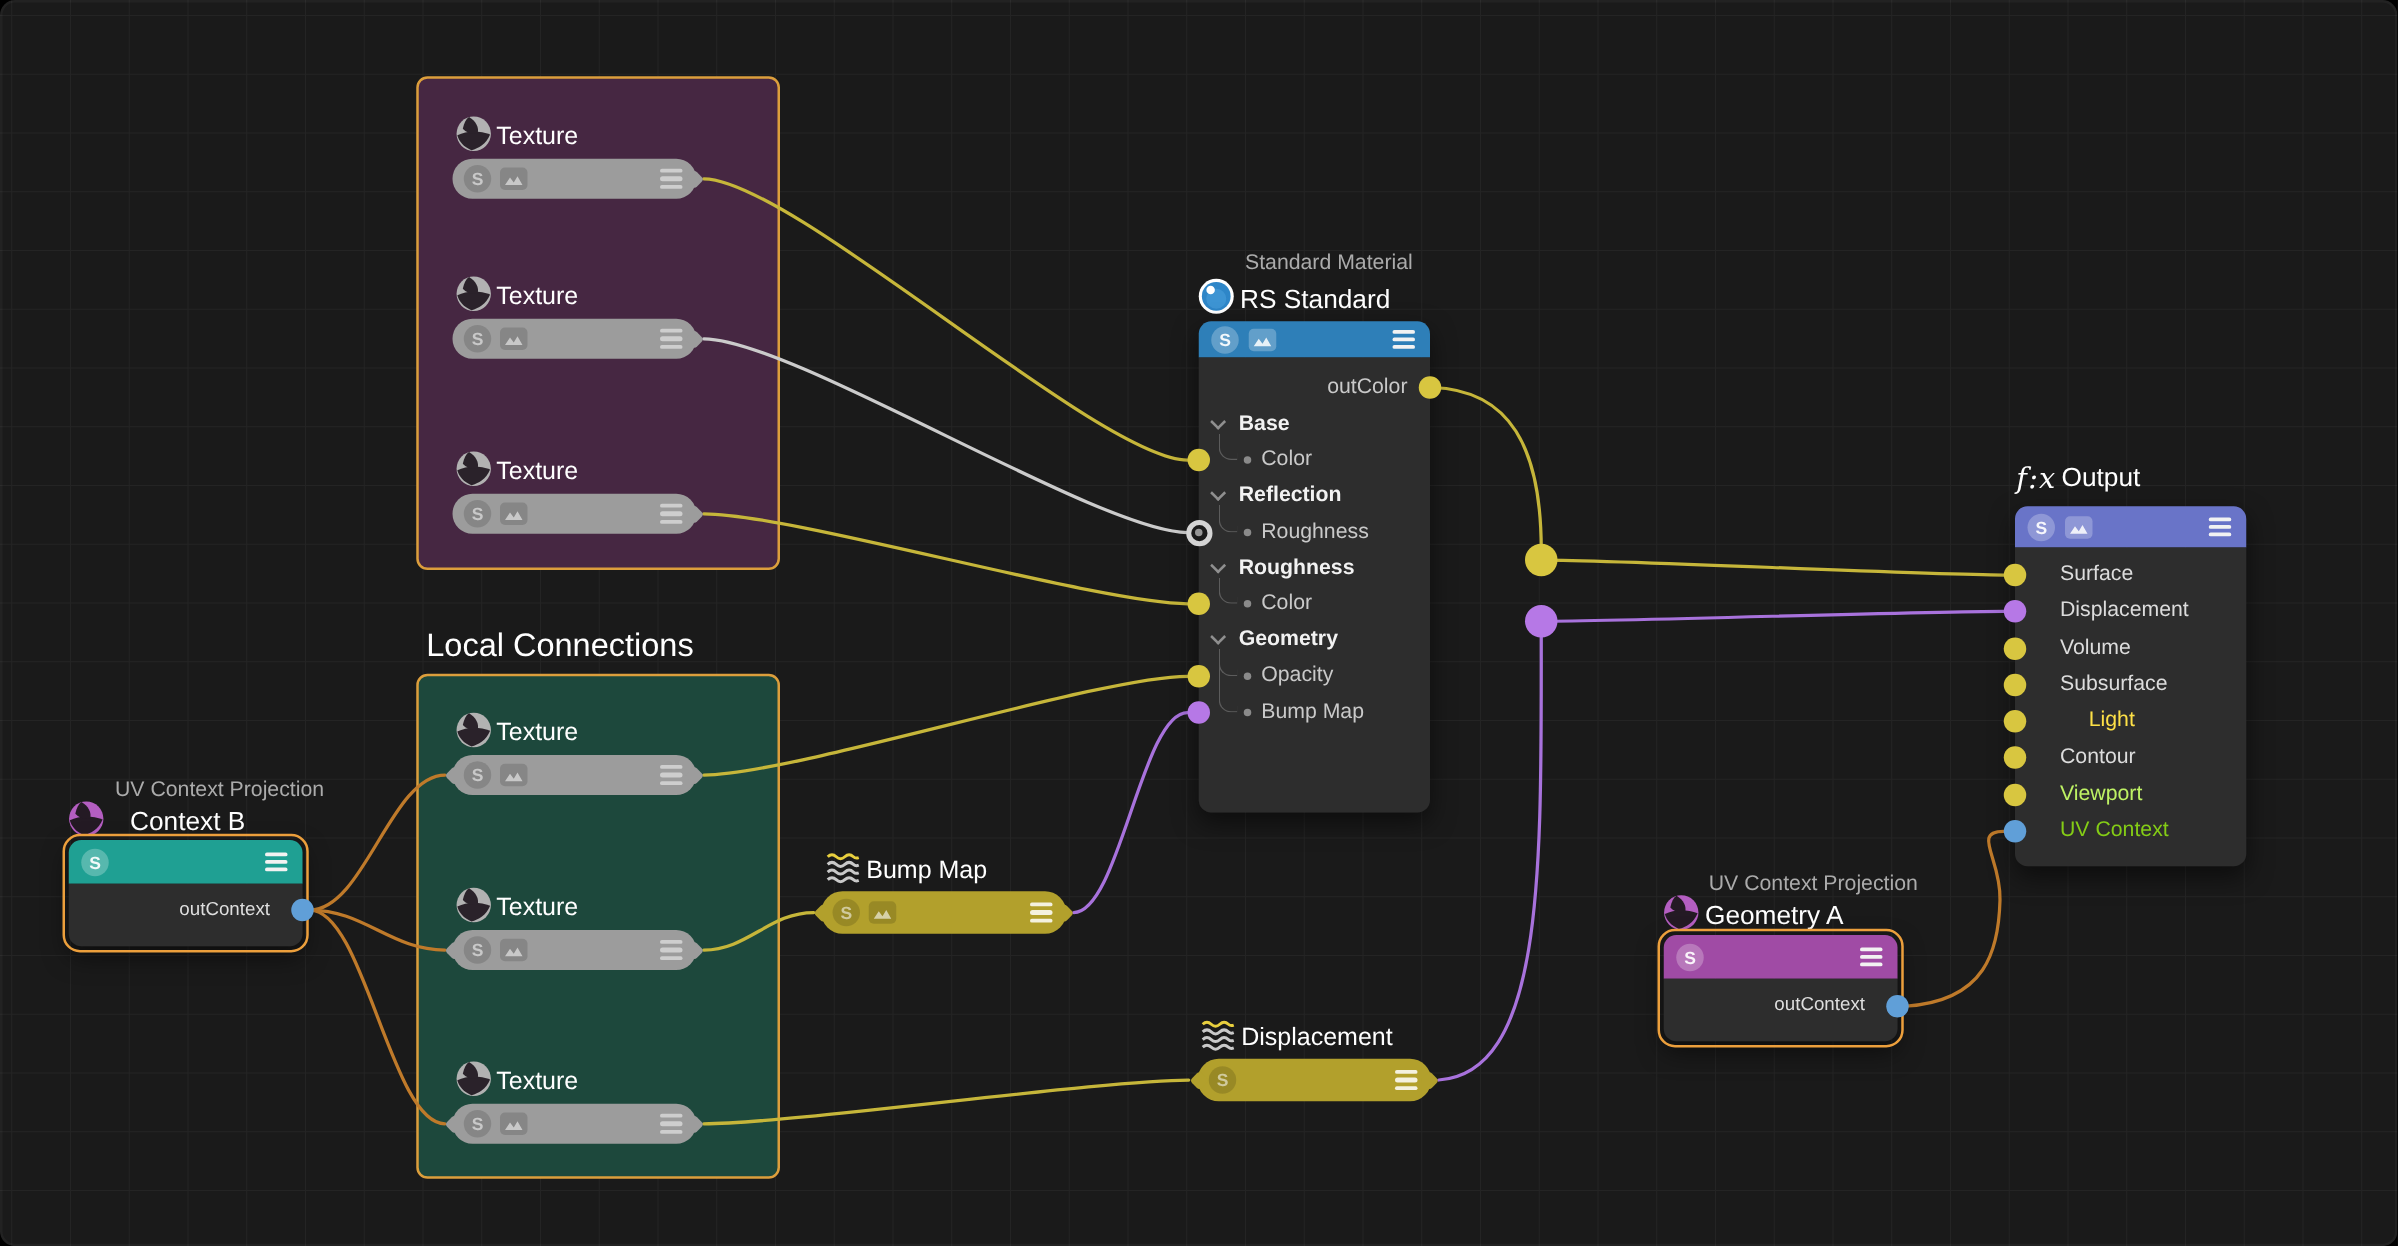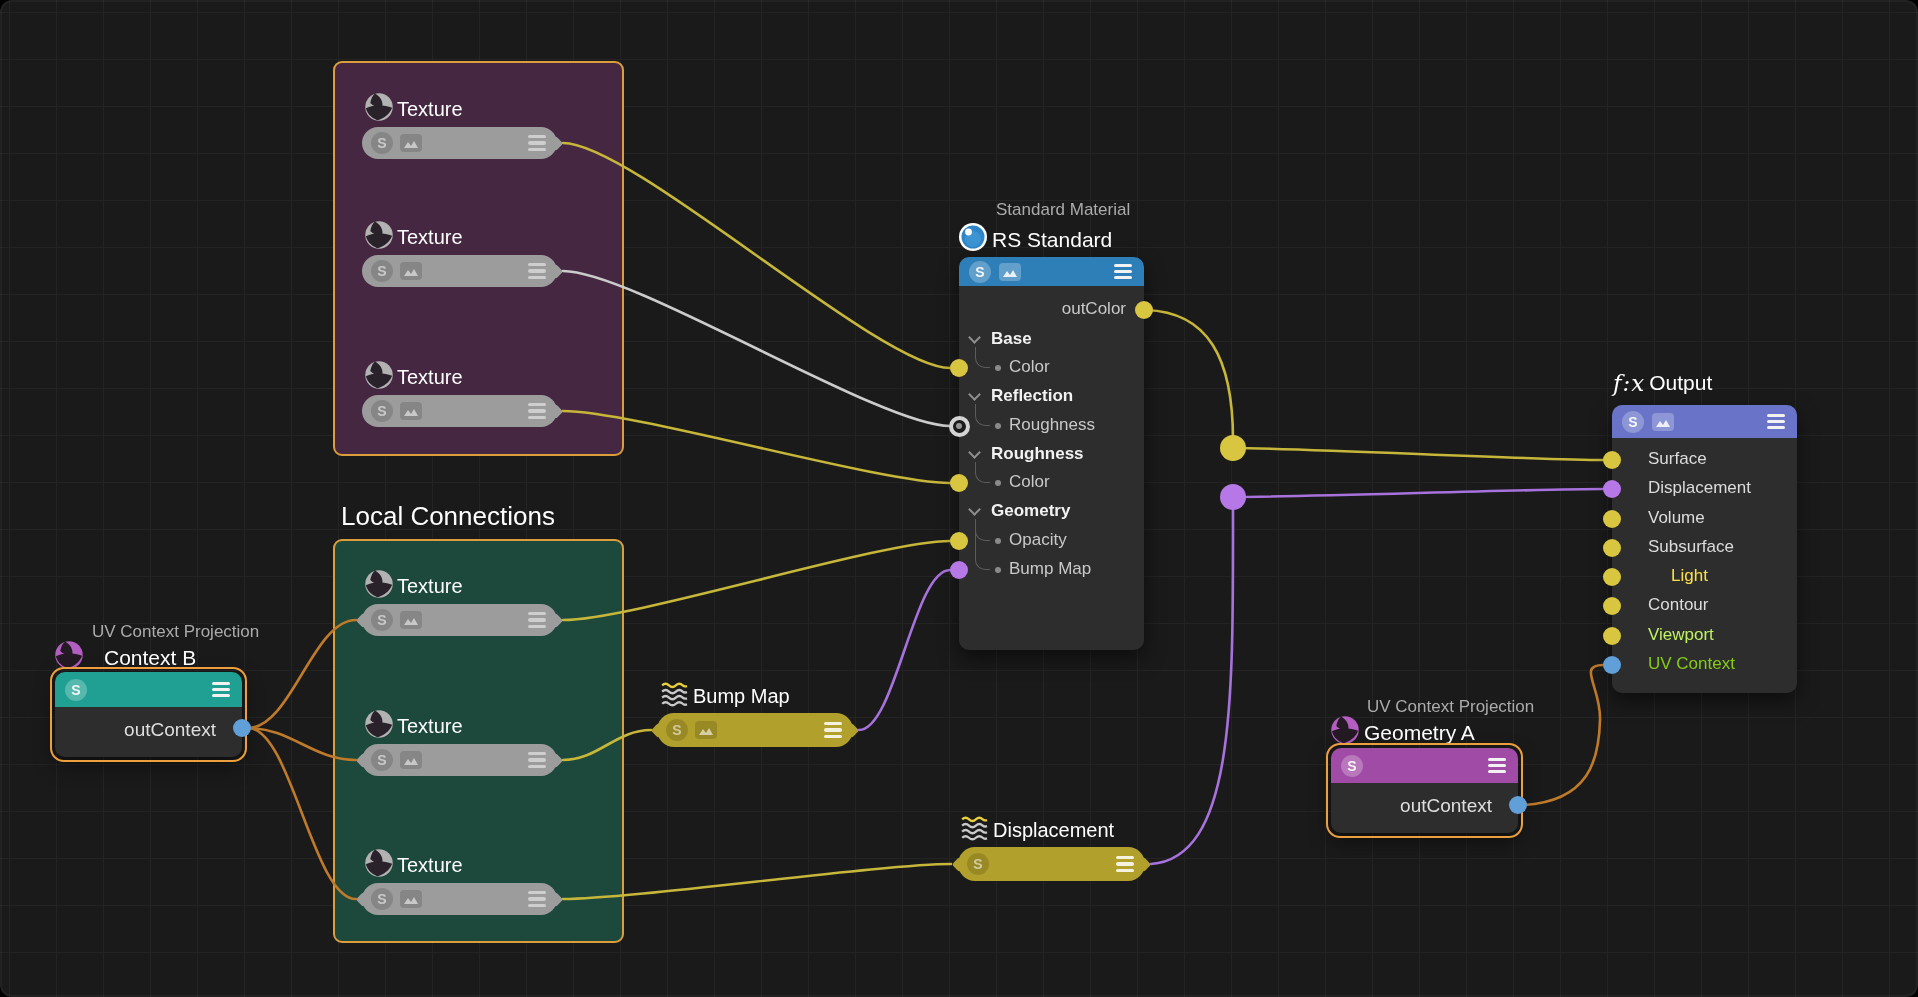--- a/index.html
+++ b/index.html
@@ -52,21 +52,21 @@
   .row-label.bold{color:#f2f2f2;font-weight:700;}
   .chev{position:absolute;width:9px;height:9px;border-left:2px solid #8f8f8f;border-bottom:2px solid #8f8f8f;transform:rotate(-45deg);cursor:pointer;}
   .elbow{position:absolute;border-left:1.5px solid #5c5c5c;border-bottom:1.5px solid #5c5c5c;border-bottom-left-radius:10px;width:15px;}
   .cdot{position:absolute;width:6px;height:6px;border-radius:50%;background:#8a8a8a;}
 
   #dots{position:absolute;left:0;top:0;width:100%;height:100%;z-index:4;pointer-events:none;}
   .dot{position:absolute;border-radius:50%;width:18px;height:18px;pointer-events:auto;cursor:crosshair;}
   .dot.big{width:26px;height:26px;}
   .dot.ring{width:21px;height:21px;border:4.5px solid #d4d4d4;background:#1b1b1b;}
   .dot.ring::after{content:"";position:absolute;left:50%;top:50%;width:6px;height:6px;margin:-3px 0 0 -3px;border-radius:50%;background:#969696;}
-  .out-row{position:absolute;font-size:19px;color:#dedede;white-space:nowrap;}
+  .out-row{position:absolute;font-size:15px;color:#dedede;white-space:nowrap;}
 </style>
 </head>
 <body>
 
 <div id="canvas">
 
   <div class="group-box" id="group-inherited"></div>
   <div class="group-box" id="group-local"></div>
   <div class="group-title" id="title-local">Local Connections</div>
 

